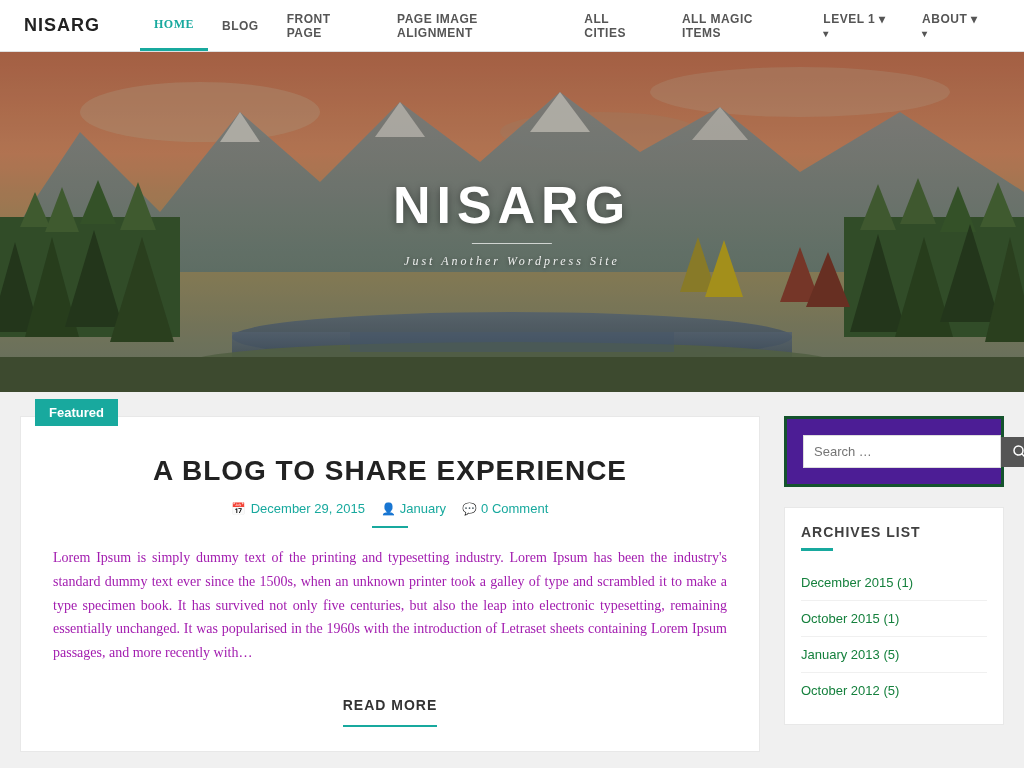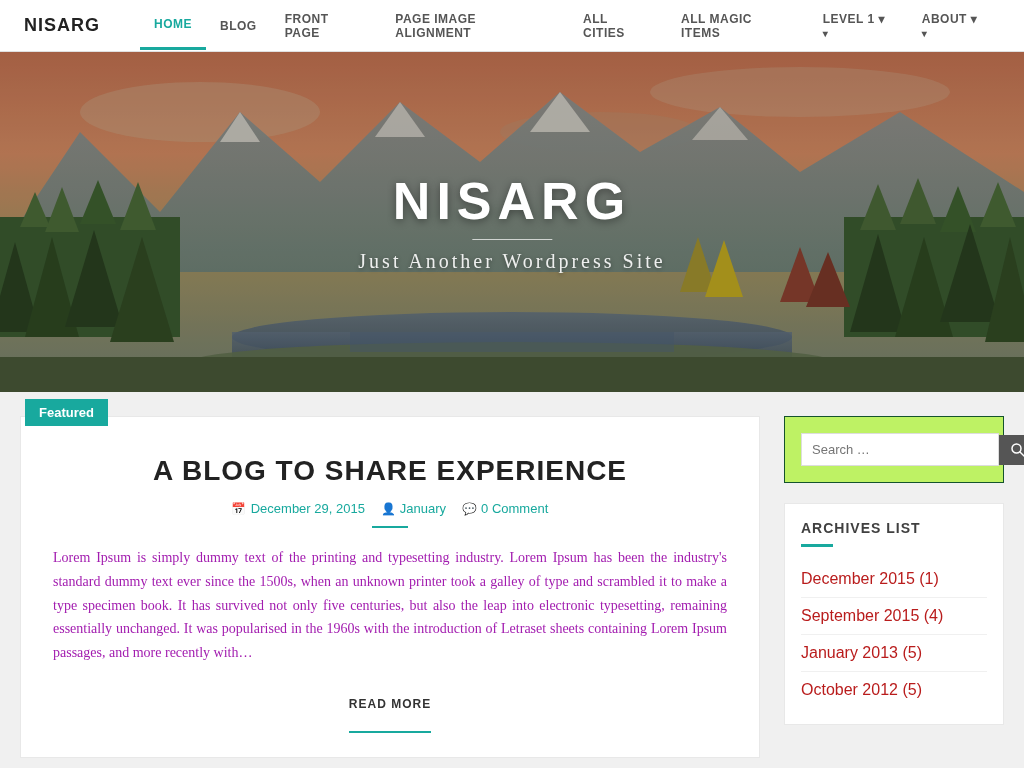--- a/index.html
+++ b/index.html
@@ -38,20 +38,21 @@
       text-decoration: none;
       color: #555;
       padding: 16px 14px;
       display: block;
       text-transform: uppercase;
       transition: color 0.2s;
     }
     .navbar-nav li.active a {
       color: #18a99e;
       border-bottom: 3px solid #18a99e;
+      font-family: Liberation Serif, serif;
     }
     .navbar-nav .has-arrow a::after {
       content: ' ▾';
       font-size: 10px;
     }
 
     
     .hero {
       width: 100%;
       height: 340px;
@@ -108,23 +109,24 @@
       margin-bottom: 8px;
     }
     .hero-title-underline {
       width: 80px;
       height: 1px;
       background: rgba(255,255,255,0.7);
       margin: 4px auto 10px;
     }
     .hero-subtitle {
       font-family: Georgia, serif;
-      font-size: 20px;
+      font-size: 12px;
       letter-spacing: 3px;
       color: rgba(255,255,255,0.9);
+      font-style: italic;
       text-shadow: 0 1px 4px rgba(0,0,0,0.4);
     }
 
     
     .content-area {
       display: flex;
       max-width: 1024px;
       margin: 0 auto;
       padding: 24px 20px;
       gap: 24px;
@@ -149,21 +151,21 @@
     .featured-badge {
       background: #18a99e;
       color: #fff;
       font-size: 13px;
       font-weight: 600;
       font-family: Arial, sans-serif;
       padding: 6px 14px;
       display: inline-block;
       position: absolute;
       top: -18px;
-      left: 4px;
+      left: 14px;
     }
     .post-title {
       font-family: Arial, sans-serif;
       font-size: 28px;
       font-weight: 700;
       color: #222;
       text-align: center;
       letter-spacing: 1px;
       margin-bottom: 14px;
       margin-top: 10px;
@@ -196,37 +198,37 @@
       font-size: 14px;
       line-height: 1.7;
       color: #a21caf;
       text-align: justify;
       margin-bottom: 32px;
     }
     .read-more {
       display: block;
       text-align: right;
       font-family: Arial, sans-serif;
-      font-size: 12px;
+      font-size: 14px;
       font-weight: 700;
       letter-spacing: 1px;
       color: #333;
       text-decoration: none;
       text-transform: uppercase;
       border-bottom: 2px solid #18a99e;
-      padding-bottom: 20px;
+      padding-bottom: 12px;
       width: fit-content;
       margin: 0 auto;
     }
 
     
     .search-box {
-      background: #bef264;
+      background: #4c1d95;
       padding: 16px;
-      border: 1px solid #14532d;
+      border: 3px solid #14532d;
       margin-bottom: 20px;
     }
     .search-form {
       display: flex;
       align-items: center;
     }
     .search-input {
       flex: 1;
       border: 1px solid #ddd;
       padding: 8px 10px;
@@ -270,22 +272,22 @@
     .archives-list {
       list-style: none;
     }
     .archives-list li {
       border-bottom: 1px solid #f0f0f0;
       padding: 9px 0;
     }
     .archives-list li:last-child { border-bottom: none; }
     .archives-list li a {
       text-decoration: none;
-      color: #b91c1c;
-      font-size: 16px;
+      color: #15803d;
+      font-size: 13px;
       font-family: Arial, sans-serif;
     }
   </style>
 </head>
 <body>
 
 <nav class="navbar">
   <span class="navbar-brand">NISARG</span>
   <ul class="navbar-nav">
     <li class="active">
@@ -442,21 +444,21 @@
     </div>
 
     <div class="archives-box">
       <h3 class="archives-title">ARCHIVES LIST</h3>
       <div class="archives-underline"></div>
       <ul class="archives-list">
         <li>
           <a href="#">December 2015 (1)</a>
         </li>
         <li>
-          <a href="#">September 2015 (4)</a>
+          <a href="#">October 2015 (1)</a>
         </li>
         <li>
           <a href="#">January 2013 (5)</a>
         </li>
         <li>
           <a href="#">October 2012 (5)</a>
         </li>
       </ul>
     </div>
   </aside>

